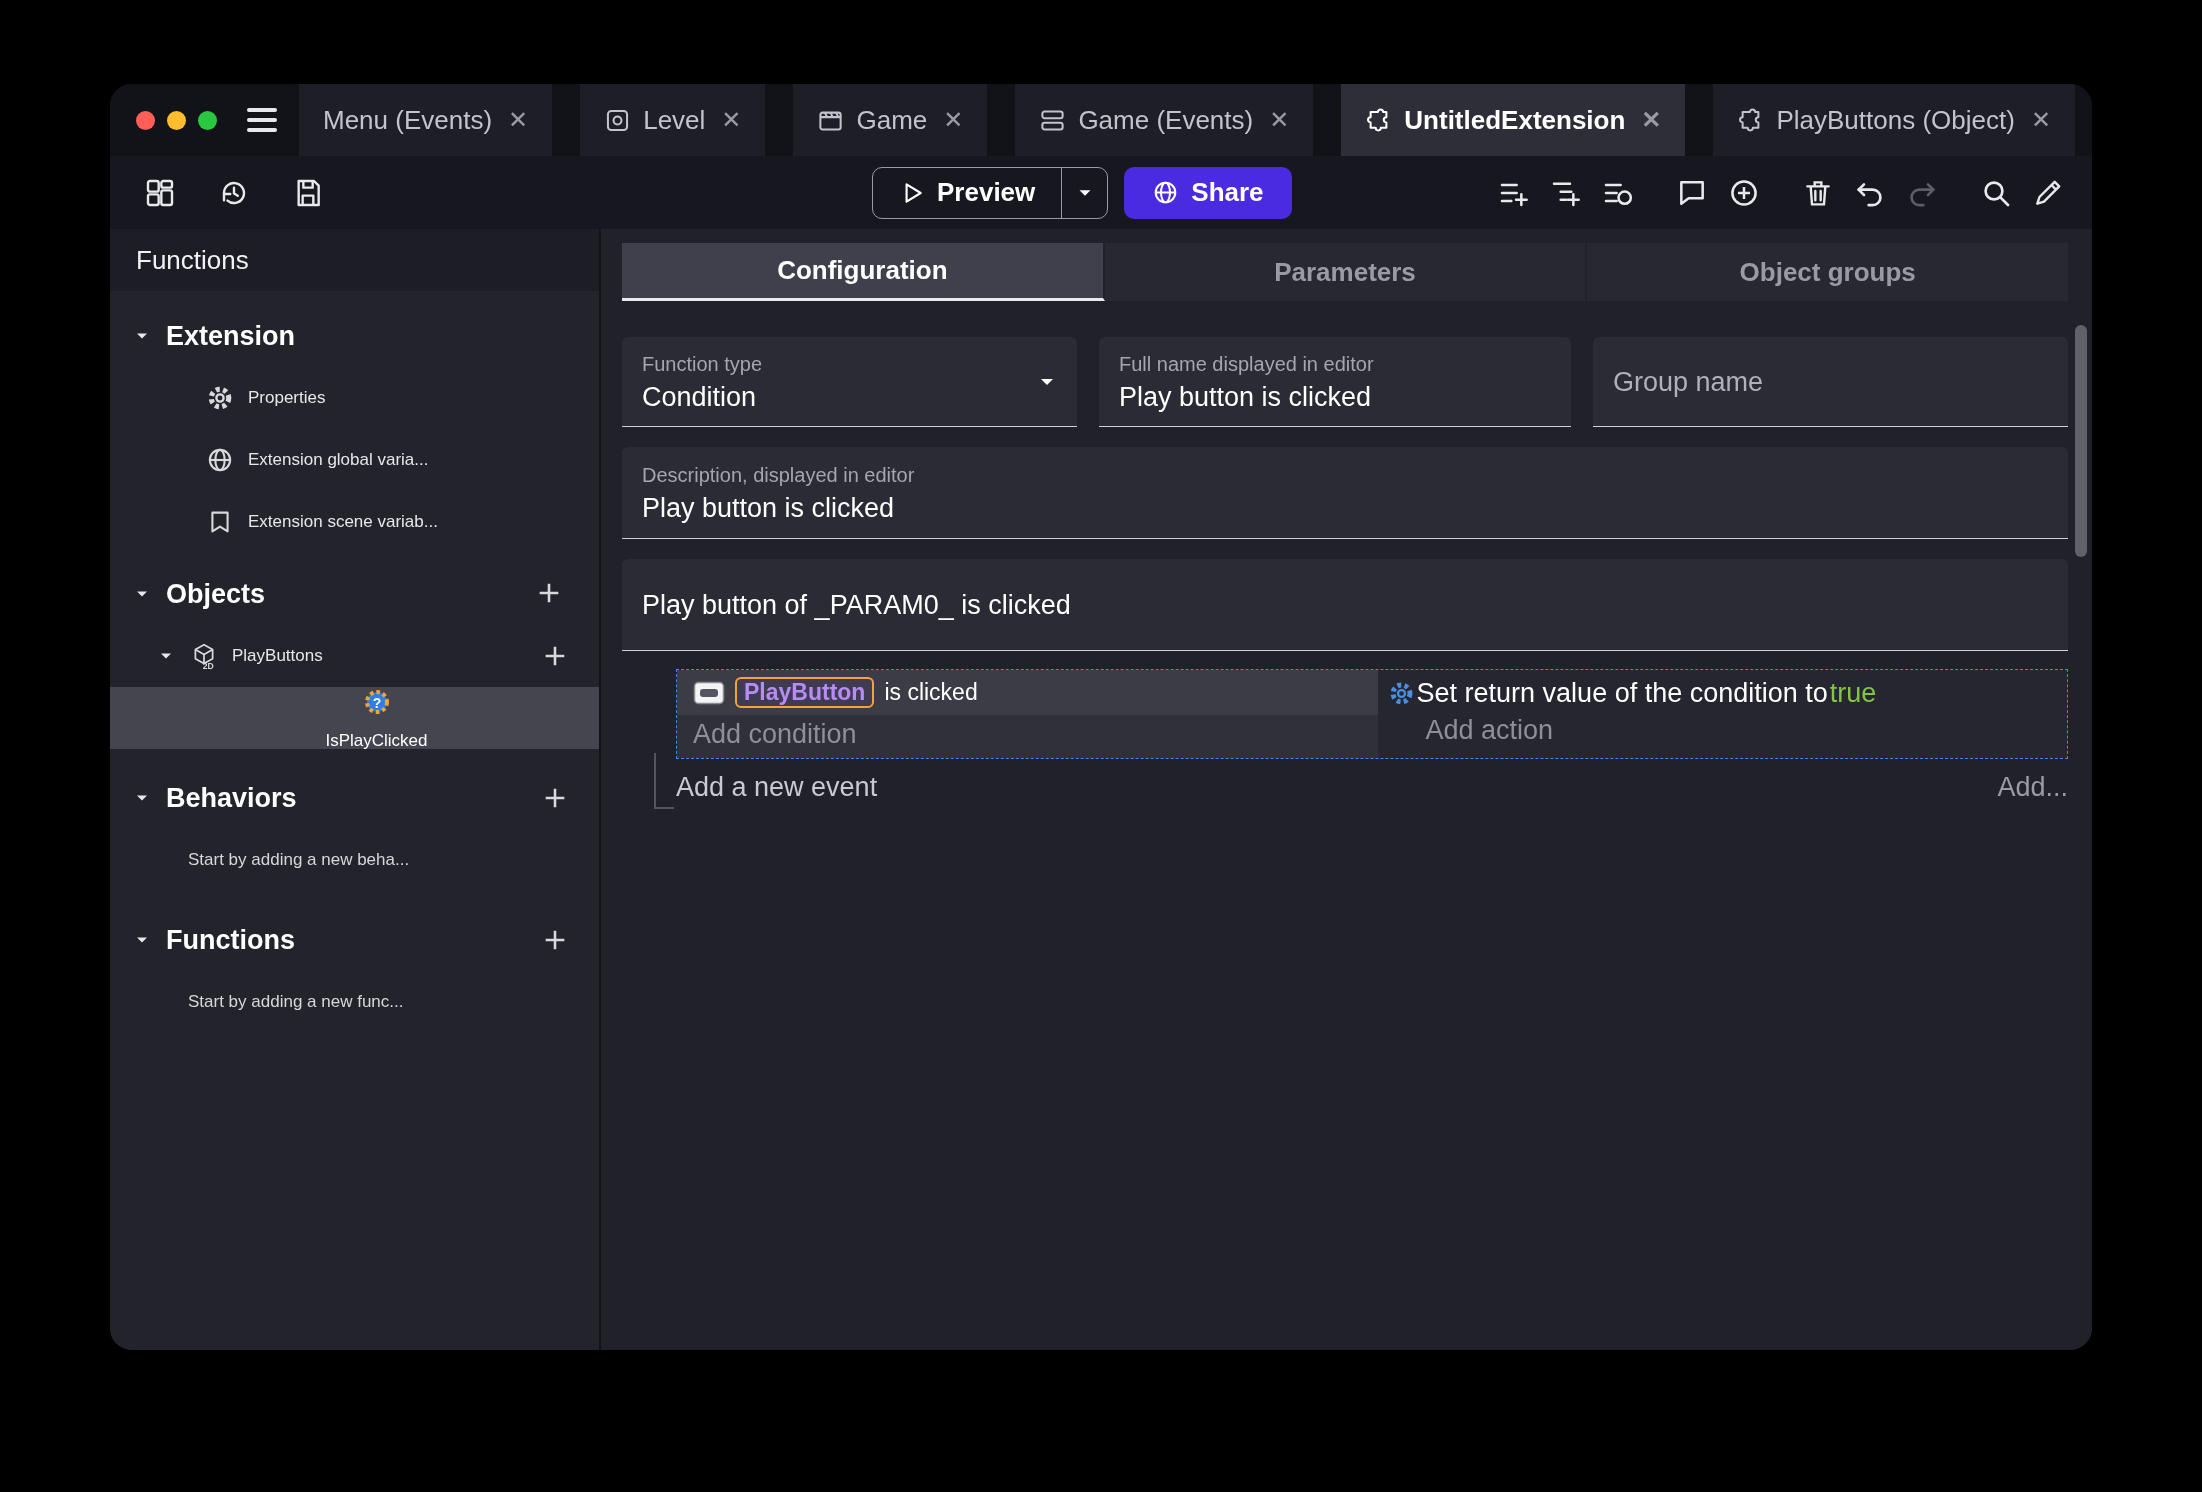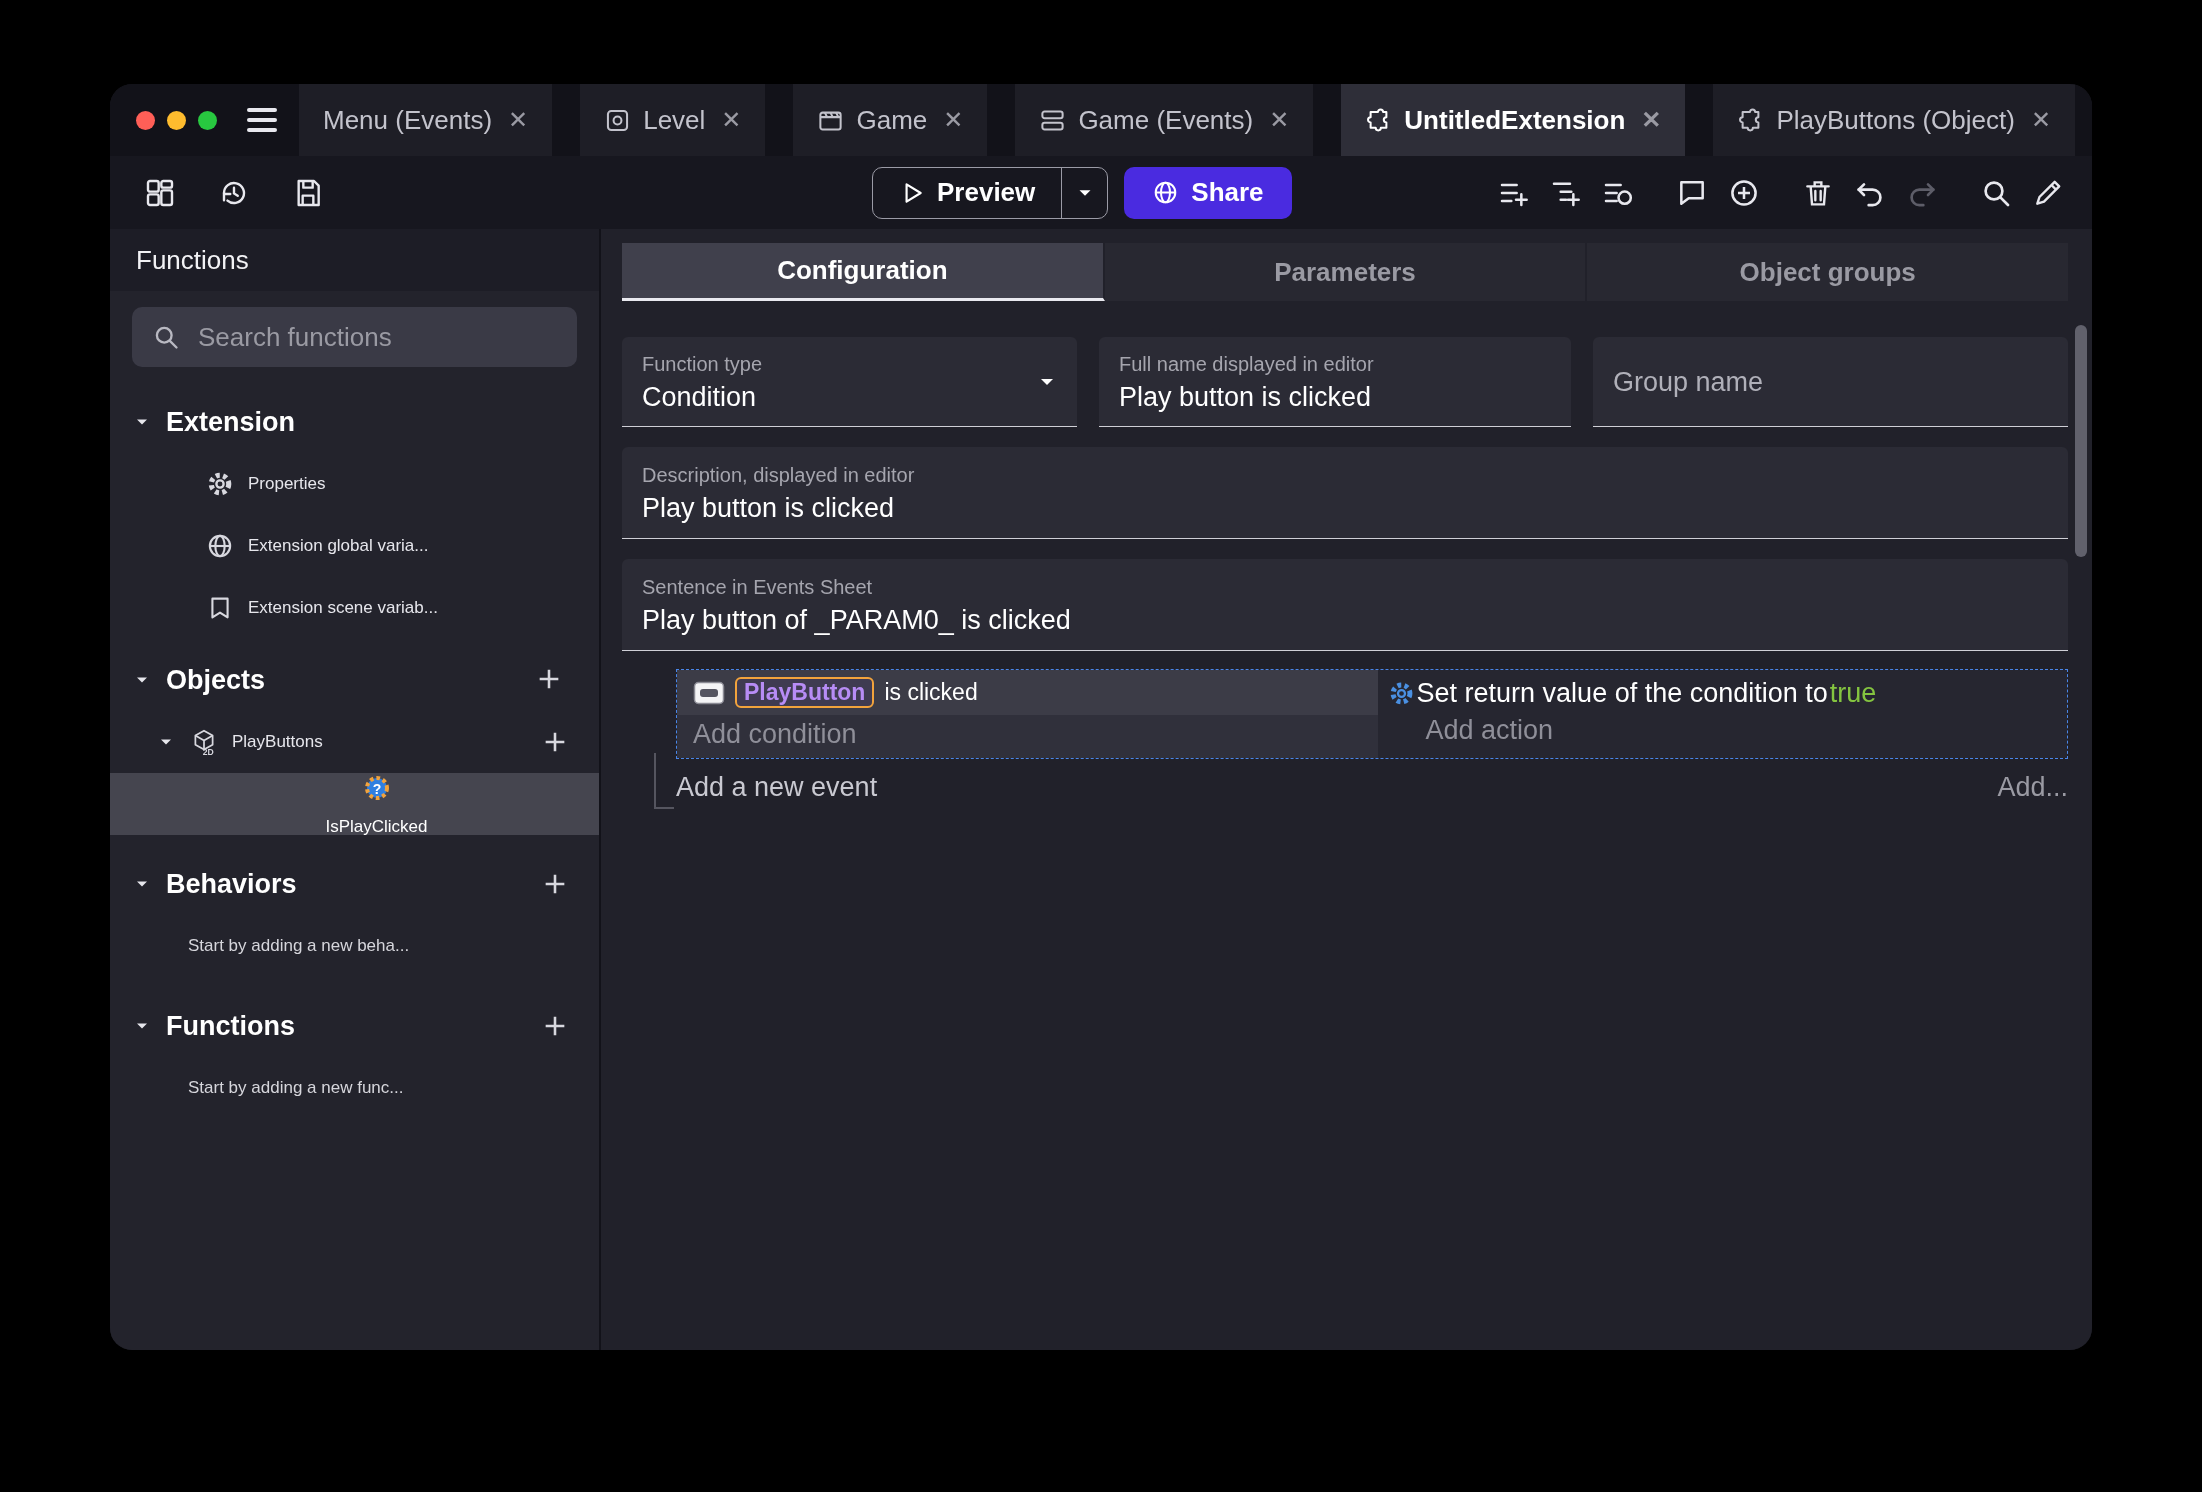--- a/index.html
+++ b/index.html
@@ -401,26 +401,20 @@
             <use href="#i-pen"></use>
           </svg>
         </button>
     </div>
   </div>
 
   <div class="content">
 
     <aside class="sidebar">
       <div class="panel-head">Functions</div>
-      <div class="searchbox">
-        <svg class="ic">
-            <use href="#i-search"></use>
-          </svg>
-        <input type="text" placeholder="Search functions" style="">
-      </div>
       <div class="tree">
 
         <div class="trow section">
           <svg class="caret">
               <use href="#i-caret"></use>
             </svg>
           <span>Extension</span>
         </div>
         <div class="trow child">
           <svg class="ic">
@@ -538,21 +532,20 @@
             <input type="text" placeholder="Group name" style="">
           </div>
         </div>
 
         <div class="field wide">
           <span class="flabel">Description, displayed in editor</span>
           <input type="text" value="Play button is clicked" style="">
         </div>
 
         <div class="field wide">
-          <span class="flabel">Sentence in Events Sheet</span>
           <input type="text" value="Play button of _PARAM0_ is clicked" style="">
         </div>
 
         <div class="events">
           <div class="event">
             <div class="cond-col">
               <div class="cond-line">
                 <svg class="btn-thumb">
                     <use href="#i-btnobj"></use>
                   </svg>

